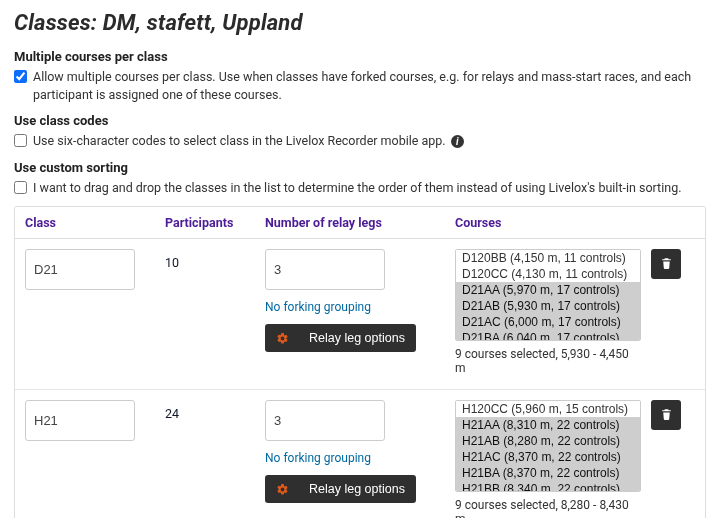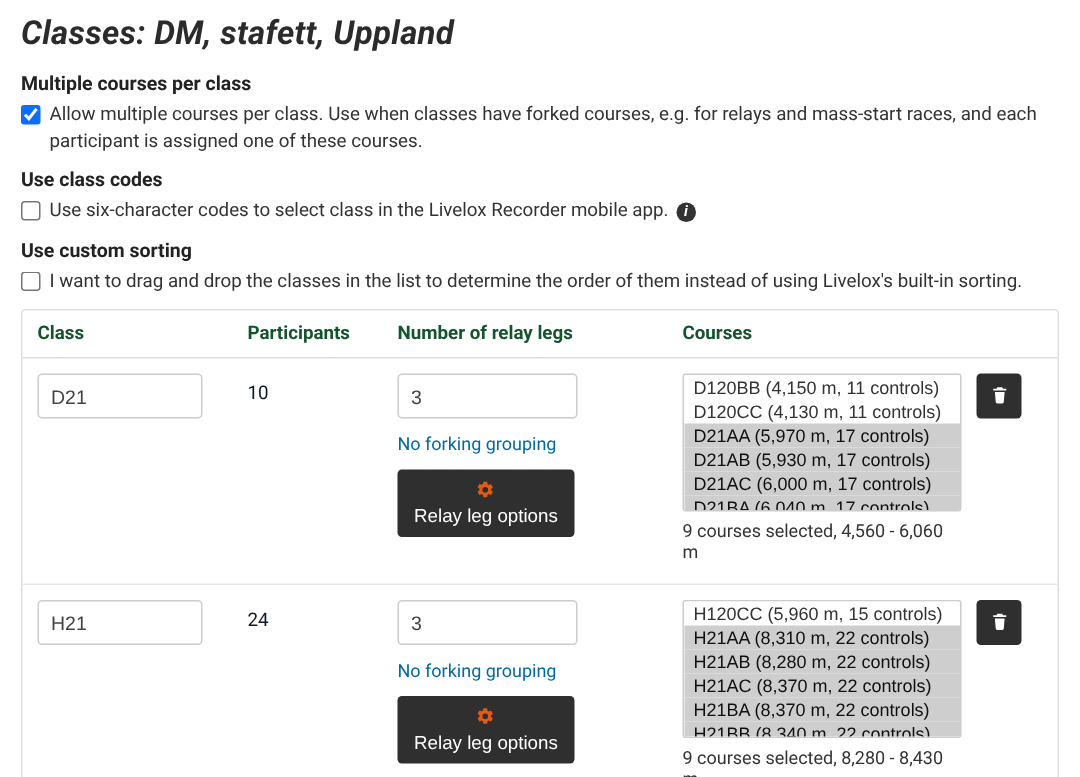--- a/index.html
+++ b/index.html
@@ -62,33 +62,33 @@
     column-gap: 10px;
     padding: 8px 10px;
   }
   .classes-header {
     border-bottom: 1px solid #ddd;
     background: #fff;
   }
   .classes-header > div {
     font-weight: 700;
     font-size: 12.5px;
-    color: #14532d;
+    color: #4c1d95;
   }
   .class-row {
     border-bottom: 1px solid #e7e7e7;
     padding-top: 10px;
     padding-bottom: 14px;
     align-items: flex-start;
   }
   .class-row:last-child { border-bottom: none; }
 
   input.text-input {
     width: 100%;
-    height: 30px;
+    height: 41px;
     padding: 4px 8px;
     border: 1px solid #ccc;
     border-radius: 3px;
     font-size: 13px;
     color: #444;
   }
   input.class-name-input { width: 110px; }
   input.legs-input { width: 120px; }
 
   .participants-val {
@@ -99,29 +99,28 @@
 
   .legs-col .forking {
     font-size: 12px;
     color: #0369a1;
     margin: 10px 0 10px 0;
   }
 
   .btn-dark {
     display: inline-flex;
     align-items: center;
-    gap: 4px;
+    gap: 20px;
     background: #2f2f2f;
     color: #fff;
     border: none;
     border-radius: 3px;
     padding: 7px 11px;
     font-size: 12.5px;
     cursor: pointer;
-    flex-direction: column;
   }
 
   .gear-icon { color: #e05a1a; display: inline-flex; }
 
   .course-select {
     width: 100%;
     height: 92px;
     border: 1px solid #ccc;
     background: #fff;
     font-size: 12px;
@@ -204,21 +203,21 @@
             <span>Relay leg options</span>
           </button></div>
         <div><select multiple="" class="course-select">
             <option>D120BB (4,150 m, 11 controls)</option>
             <option>D120CC (4,130 m, 11 controls)</option>
             <option selected="">D21AA (5,970 m, 17 controls)</option>
             <option selected="">D21AB (5,930 m, 17 controls)</option>
             <option selected="">D21AC (6,000 m, 17 controls)</option>
             <option selected="">D21BA (6,040 m, 17 controls)</option>
             <option selected="">D21BB (6,000 m, 17 controls)</option>
-          </select><div class="courses-summary">9 courses selected, 4,560 - 6,060 m</div></div>
+          </select><div class="courses-summary">9 courses selected, 5,930 - 4,450 m</div></div>
         <div>
           <button class="delete-btn">
             <span><svg class="trash-svg" viewBox="0 0 24 24">
                 <path d="M9 3h6l1 2h4v2H4V5h4l1-2zM6 9h12l-1 12a2 2 0 0 1-2 2H9a2 2 0 0 1-2-2L6 9z"></path>
               </svg></span>
           </button>
         </div>
       </div>
       <div class="class-row">
         <div><input type="text" class="text-input class-name-input" value="H21" style=""></div>

